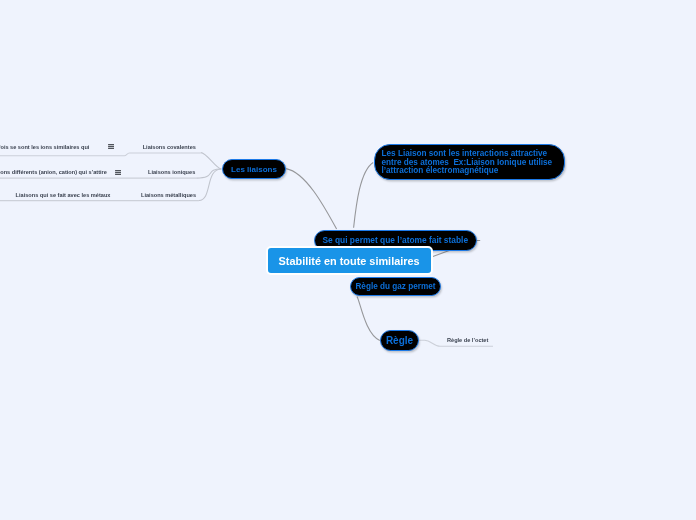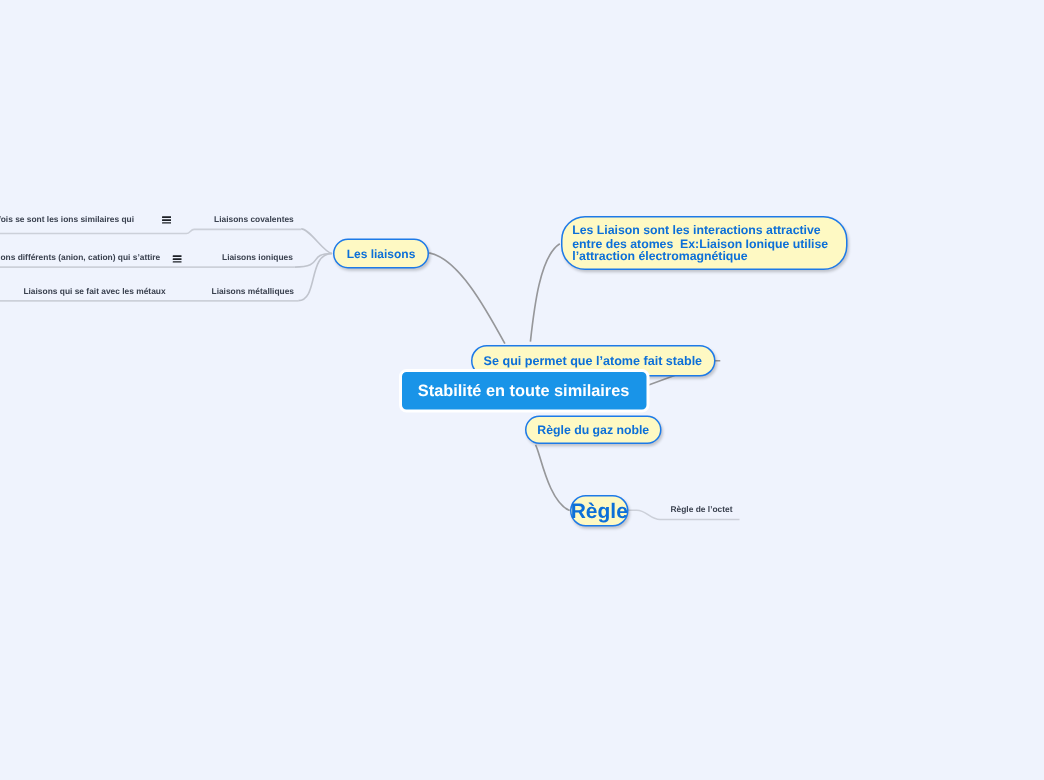--- a/index.html
+++ b/index.html
@@ -1,21 +1,21 @@
 <!DOCTYPE html>
 <html><head>
 <meta charset="utf-8">
 <style>
   html,body{margin:0;padding:0;}
   body{width:696px;height:520px;background:#eff3fd;overflow:hidden;
        font-family:"Liberation Sans",sans-serif;-webkit-font-smoothing:antialiased;}
   #canvas{position:relative;width:696px;height:520px;}
   svg.links{position:absolute;left:0;top:0;width:696px;height:520px;}
   .node{position:absolute;box-sizing:border-box;display:flex;align-items:center;justify-content:center;}
-  .nwhite{background:#fef9c3;border:1.7px solid #1d7ae8;color:#0c6fd8;font-weight:bold;border-radius:16px;
+  .nwhite{background:#000000;border:1.7px solid #1d7ae8;color:#0c6fd8;font-weight:bold;border-radius:16px;
           box-shadow:1px 1.5px 2px rgba(0,0,0,0.20);}
   .nmain{background:#1994e8;color:#fff;font-weight:bold;border-radius:5px;
          border:2px solid #ffffff;}
   .lbl{position:absolute;color:#3b4250;font-weight:bold;white-space:pre;font-size:5.6px;}
   .ham{position:absolute;}
 </style>
 </head>
 <body>
 
 <div id="canvas">
@@ -50,24 +50,24 @@
 
  <div class="node nwhite" style="left:313.5px;top:230px;width:163.5px;height:20.5px;font-size:8.4px;">
    <span>Se qui permet que l’atome fait stable</span>
  </div>
 
  <div class="node nmain" style="left:265.6px;top:246.2px;width:167px;height:29px;font-size:10.9px;">
    <span>Stabilité en toute similaires</span>
  </div>
 
  <div class="node nwhite" style="left:350px;top:276.5px;width:91px;height:19px;font-size:8.2px;">
-   <span>Règle du gaz noble</span>
+   <span>Règle du gaz permet</span>
  </div>
 
- <div class="node nwhite" style="left:380px;top:330px;width:39px;height:20.5px;font-size:14px;">
+ <div class="node nwhite" style="left:380px;top:330px;width:39px;height:20.5px;font-size:10px;">
    <span>Règle</span>
  </div>
 
  <div class="lbl" style="left:142.7px;top:143.8px;">Liaisons covalentes</div>
  <div class="lbl" style="left:-12.6px;top:143.8px;">des fois se sont les ions similaires qui</div>
 
  <div class="lbl" style="left:148px;top:168.9px;">Liaisons ioniques</div>
  <div class="lbl" style="left:-1.3px;top:168.9px;">ions différents (anion, cation) qui s’attire</div>
 
  <div class="lbl" style="left:141px;top:191.8px;">Liaisons métalliques</div>

